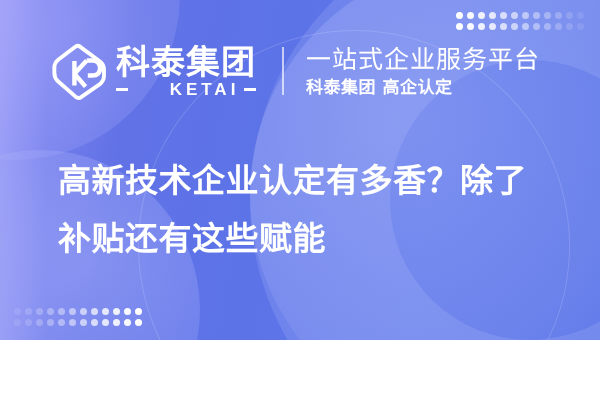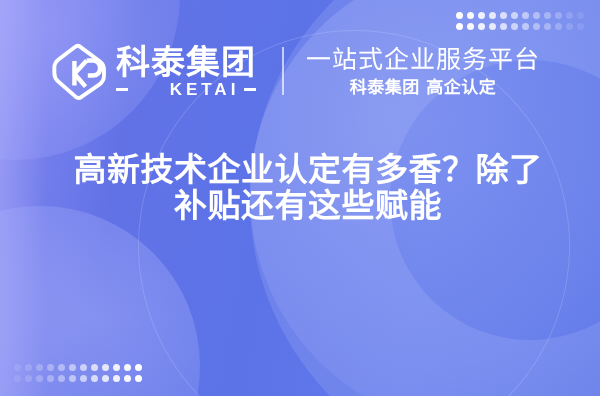--- a/index.html
+++ b/index.html
@@ -8,30 +8,29 @@
     padding: 0;
     background: #ffffff;
   }
   body {
     font-family: "Liberation Sans", "DejaVu Sans", sans-serif;
   }
 
   .banner {
     position: relative;
     width: 600px;
-    height: 396px;
+    height: 340px;
     overflow: hidden;
     background: linear-gradient(100deg,
         #8d8df2 0%,
         #7b83ee 6%,
         #6172e6 22%,
         #5c73e8 45%,
         #5f79ea 70%,
         #5d77e8 100%);
-    text-align: center;
   }
 
   
   .bg-layer {
     position: absolute;
     inset: 0;
     overflow: hidden;
     pointer-events: none;
   }
 
@@ -217,21 +216,21 @@
     font-family: "DejaVu Sans", "Liberation Sans", sans-serif;
   }
 
   
   .headline {
     position: absolute;
     left: 58px;
     top: 152px;
     width: 500px;
     font-size: 33px;
-    line-height: 36px;
+    line-height: 58px;
     font-weight: 700;
     color: #ffffff;
     letter-spacing: 0.5px;
     font-family: "DejaVu Sans", "Liberation Sans", sans-serif;
     word-break: break-all;
   }
 </style>
 </head>
 <body>
 

